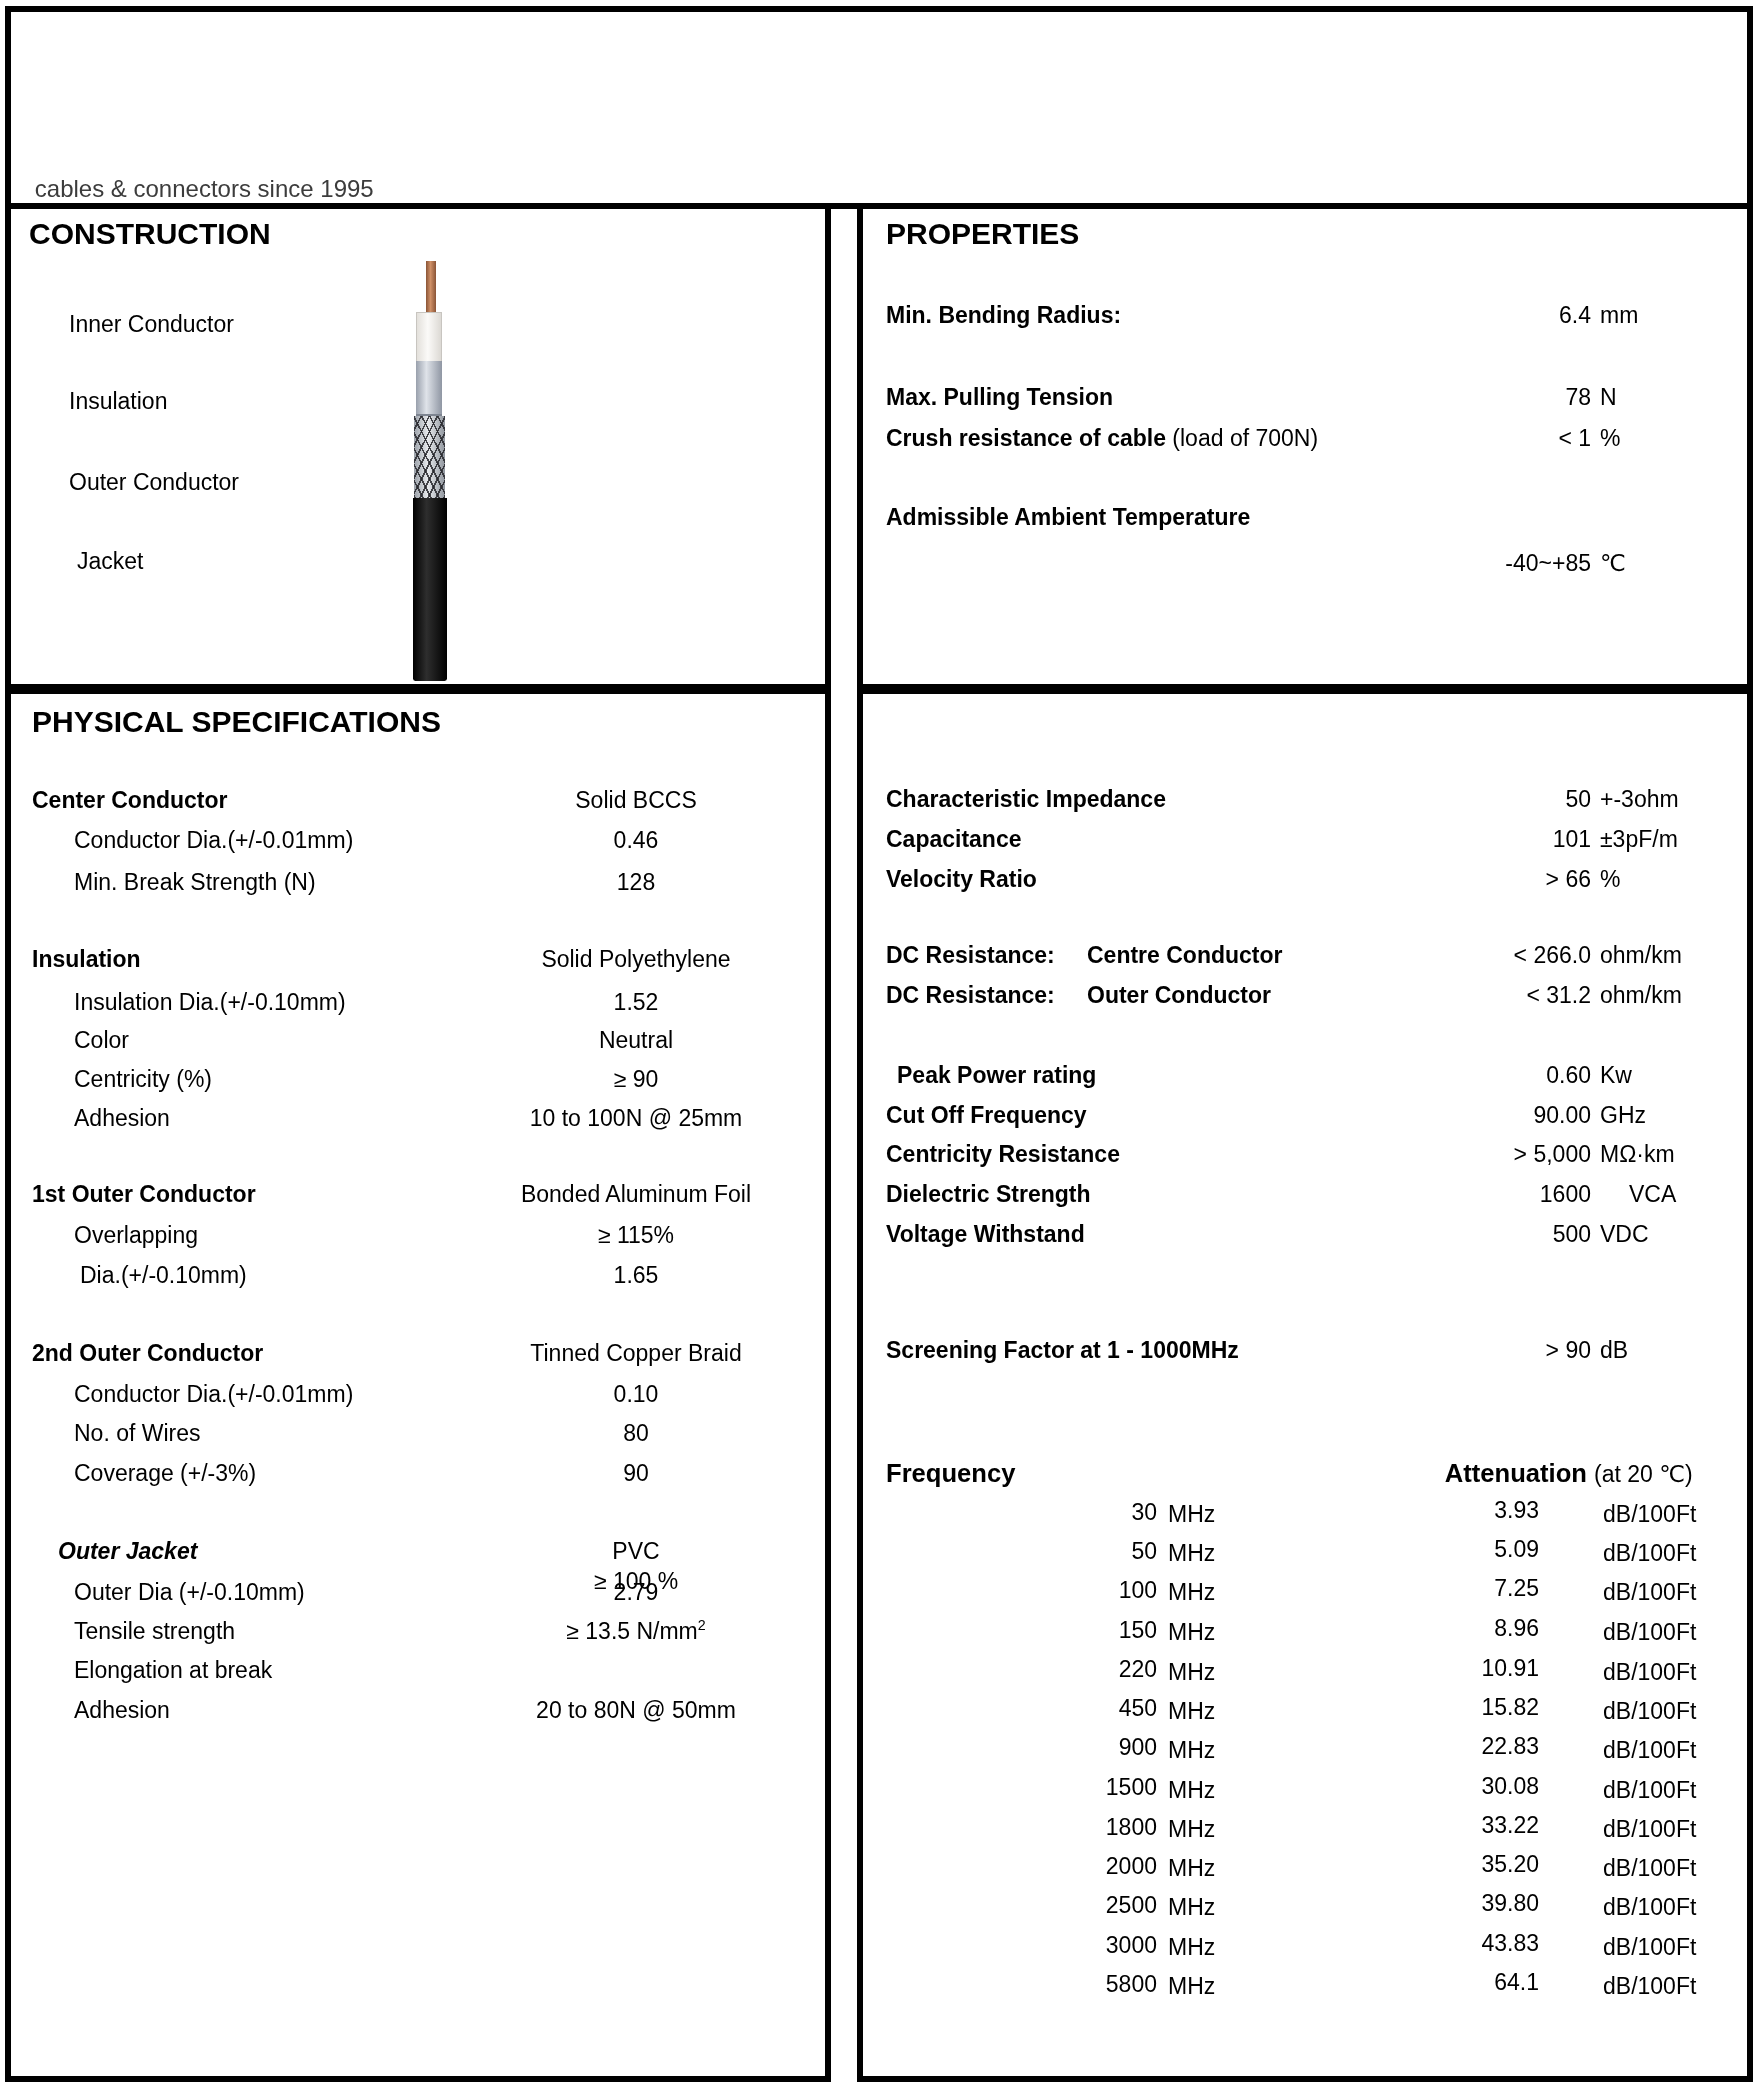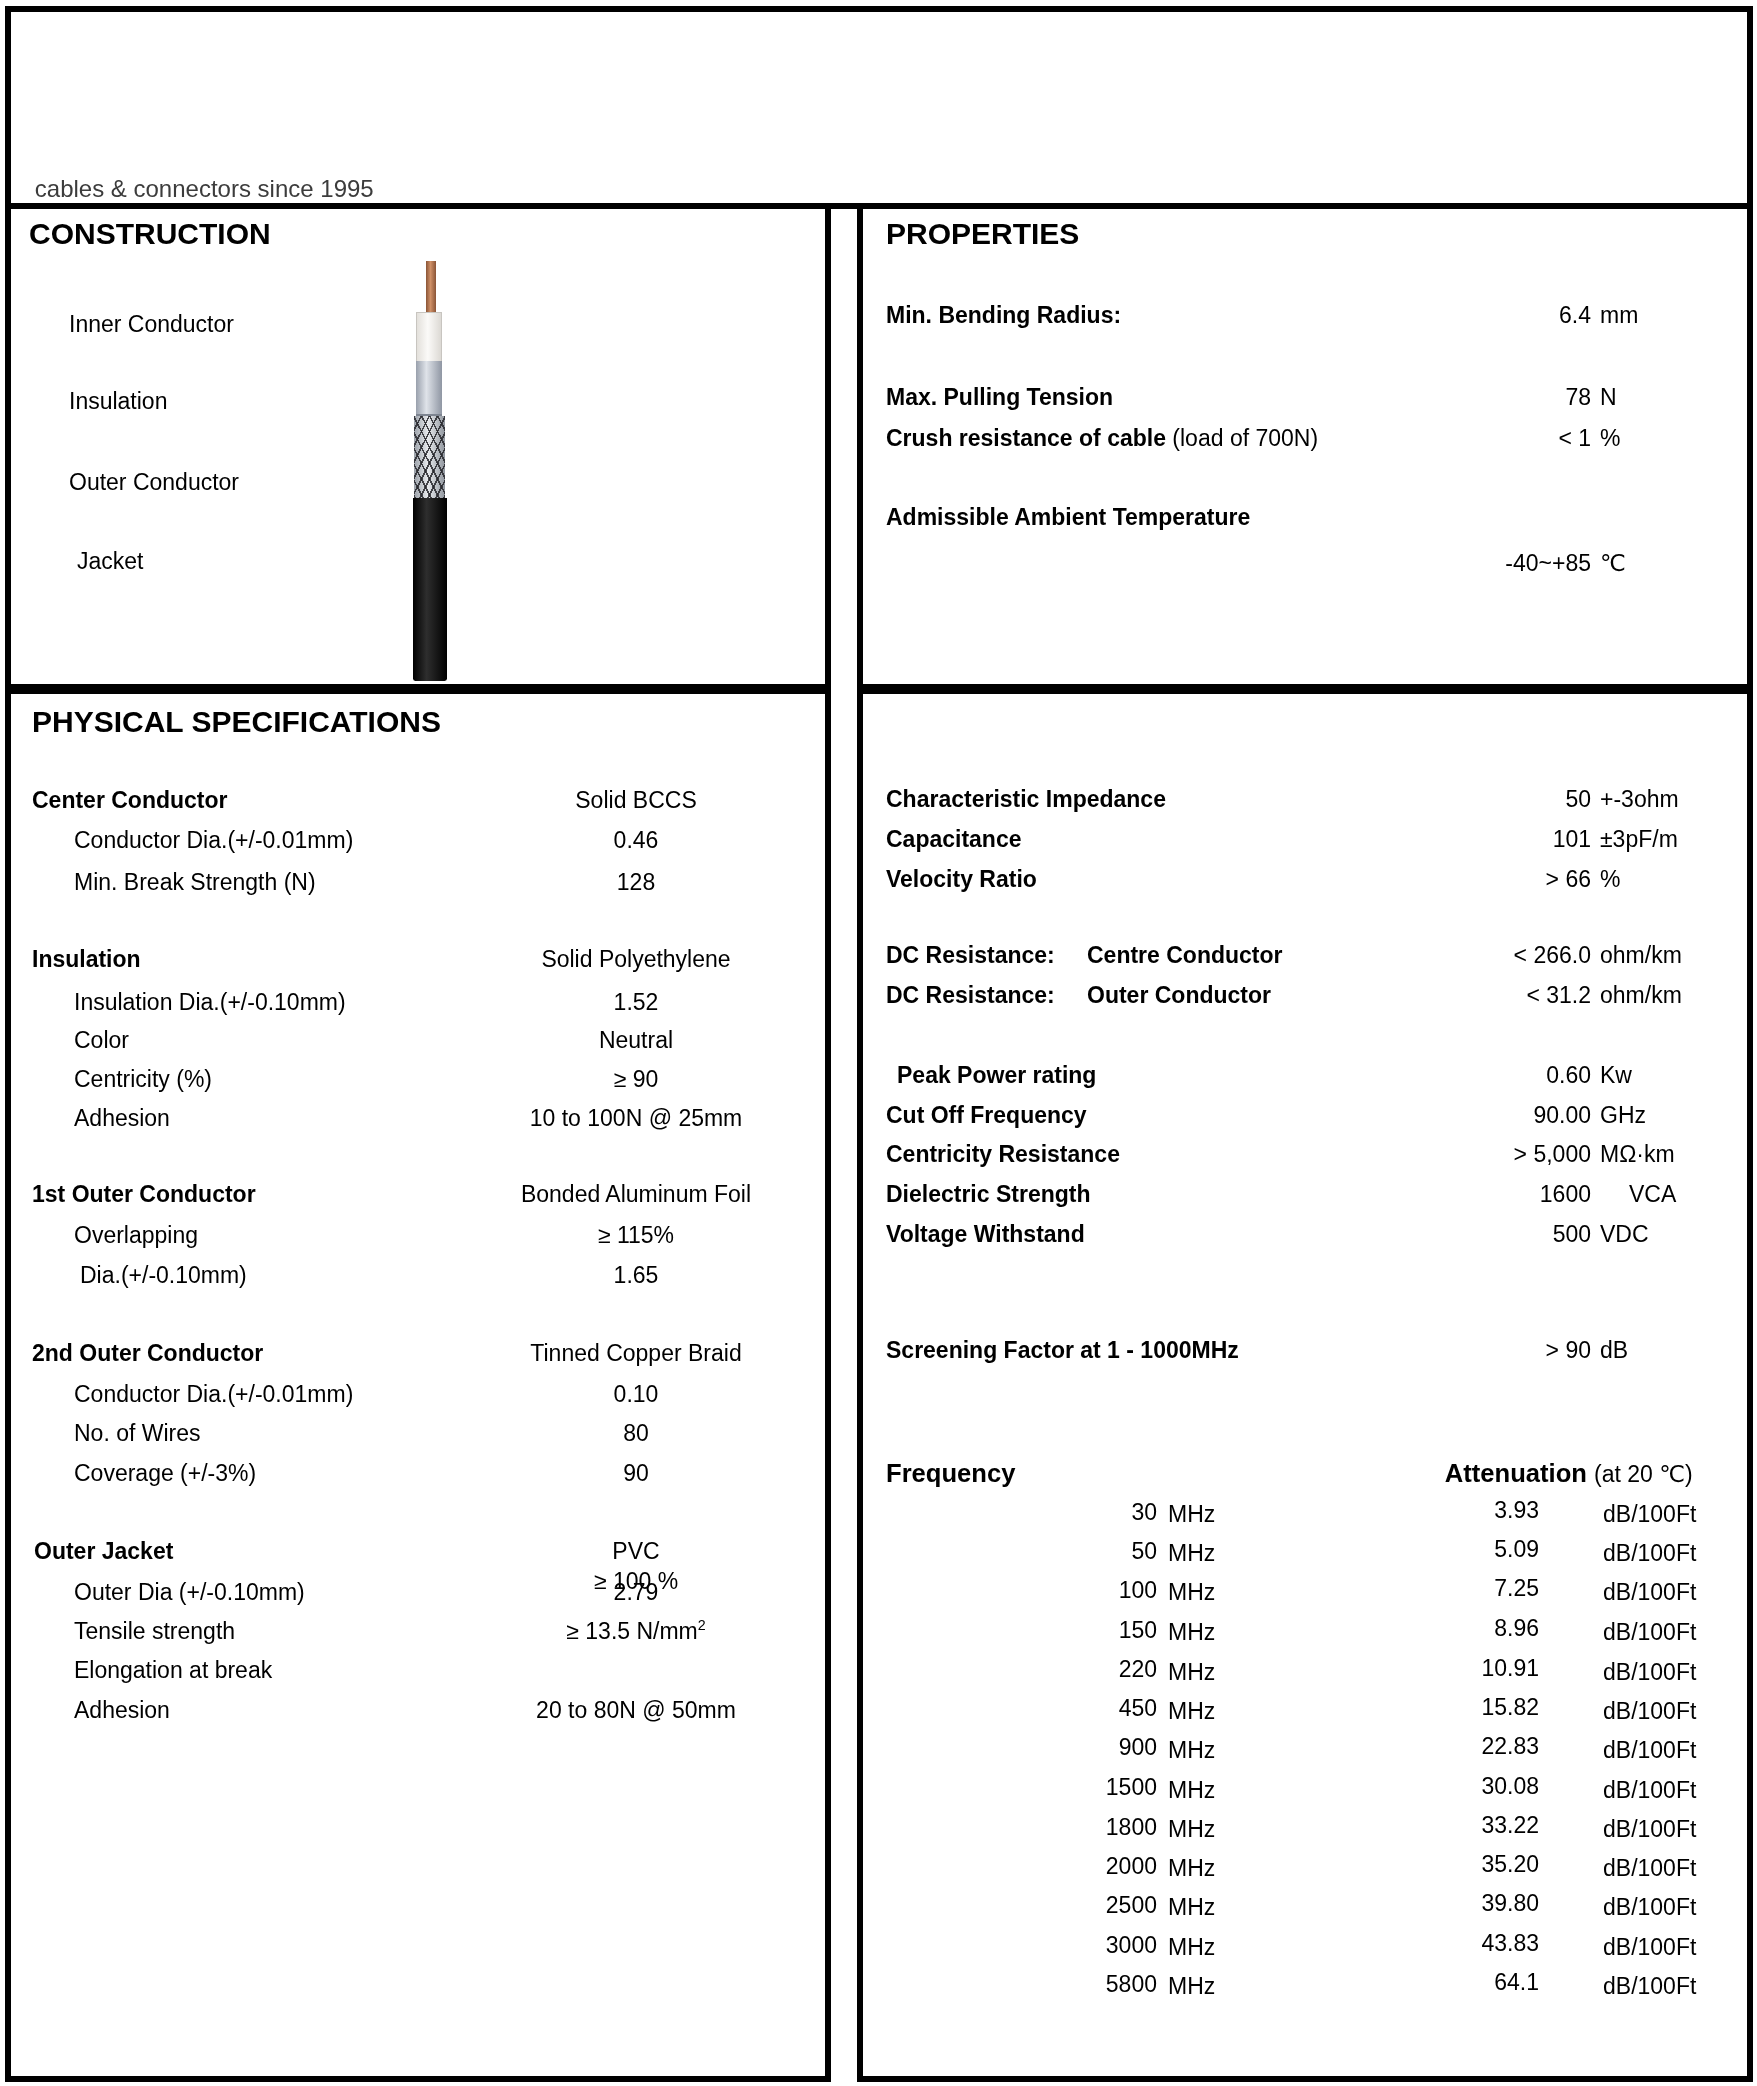--- a/index.html
+++ b/index.html
@@ -129,21 +129,21 @@
 
   <div class="t b" style="left:32px;top:1340px;">2nd Outer Conductor</div>
   <div class="t pv" style="top:1340px;">Tinned Copper Braid</div>
   <div class="t" style="left:74px;top:1381px;">Conductor Dia.(+/-0.01mm)</div>
   <div class="t pv" style="top:1381px;">0.10</div>
   <div class="t" style="left:74px;top:1420px;">No. of Wires</div>
   <div class="t pv" style="top:1420px;">80</div>
   <div class="t" style="left:74px;top:1460px;">Coverage (+/-3%)</div>
   <div class="t pv" style="top:1460px;">90</div>
 
-  <div class="t b" style="left:34px;top:1538px;">Outer Jacket</div>
+  <div class="t b" style="left:58px;top:1538px;font-style:italic;">Outer Jacket</div>
   <div class="t pv" style="top:1538px;">PVC</div>
   <div class="t" style="left:74px;top:1579px;">Outer Dia (+/-0.10mm)</div>
   <div class="t pv" style="top:1579px;">2.79</div>
   <div class="t" style="left:74px;top:1618px;">Tensile strength</div>
   <div class="t pv" style="top:1618px;"><span>≥ 13.5 N/mm</span><sup>2</sup></div>
   <div class="t" style="left:74px;top:1657px;">Elongation at break</div>
   <div class="t pv" style="top:1568px;">≥ 100 %</div>
   <div class="t" style="left:74px;top:1697px;">Adhesion</div>
   <div class="t pv" style="top:1697px;">20 to 80N @ 50mm</div>
 

